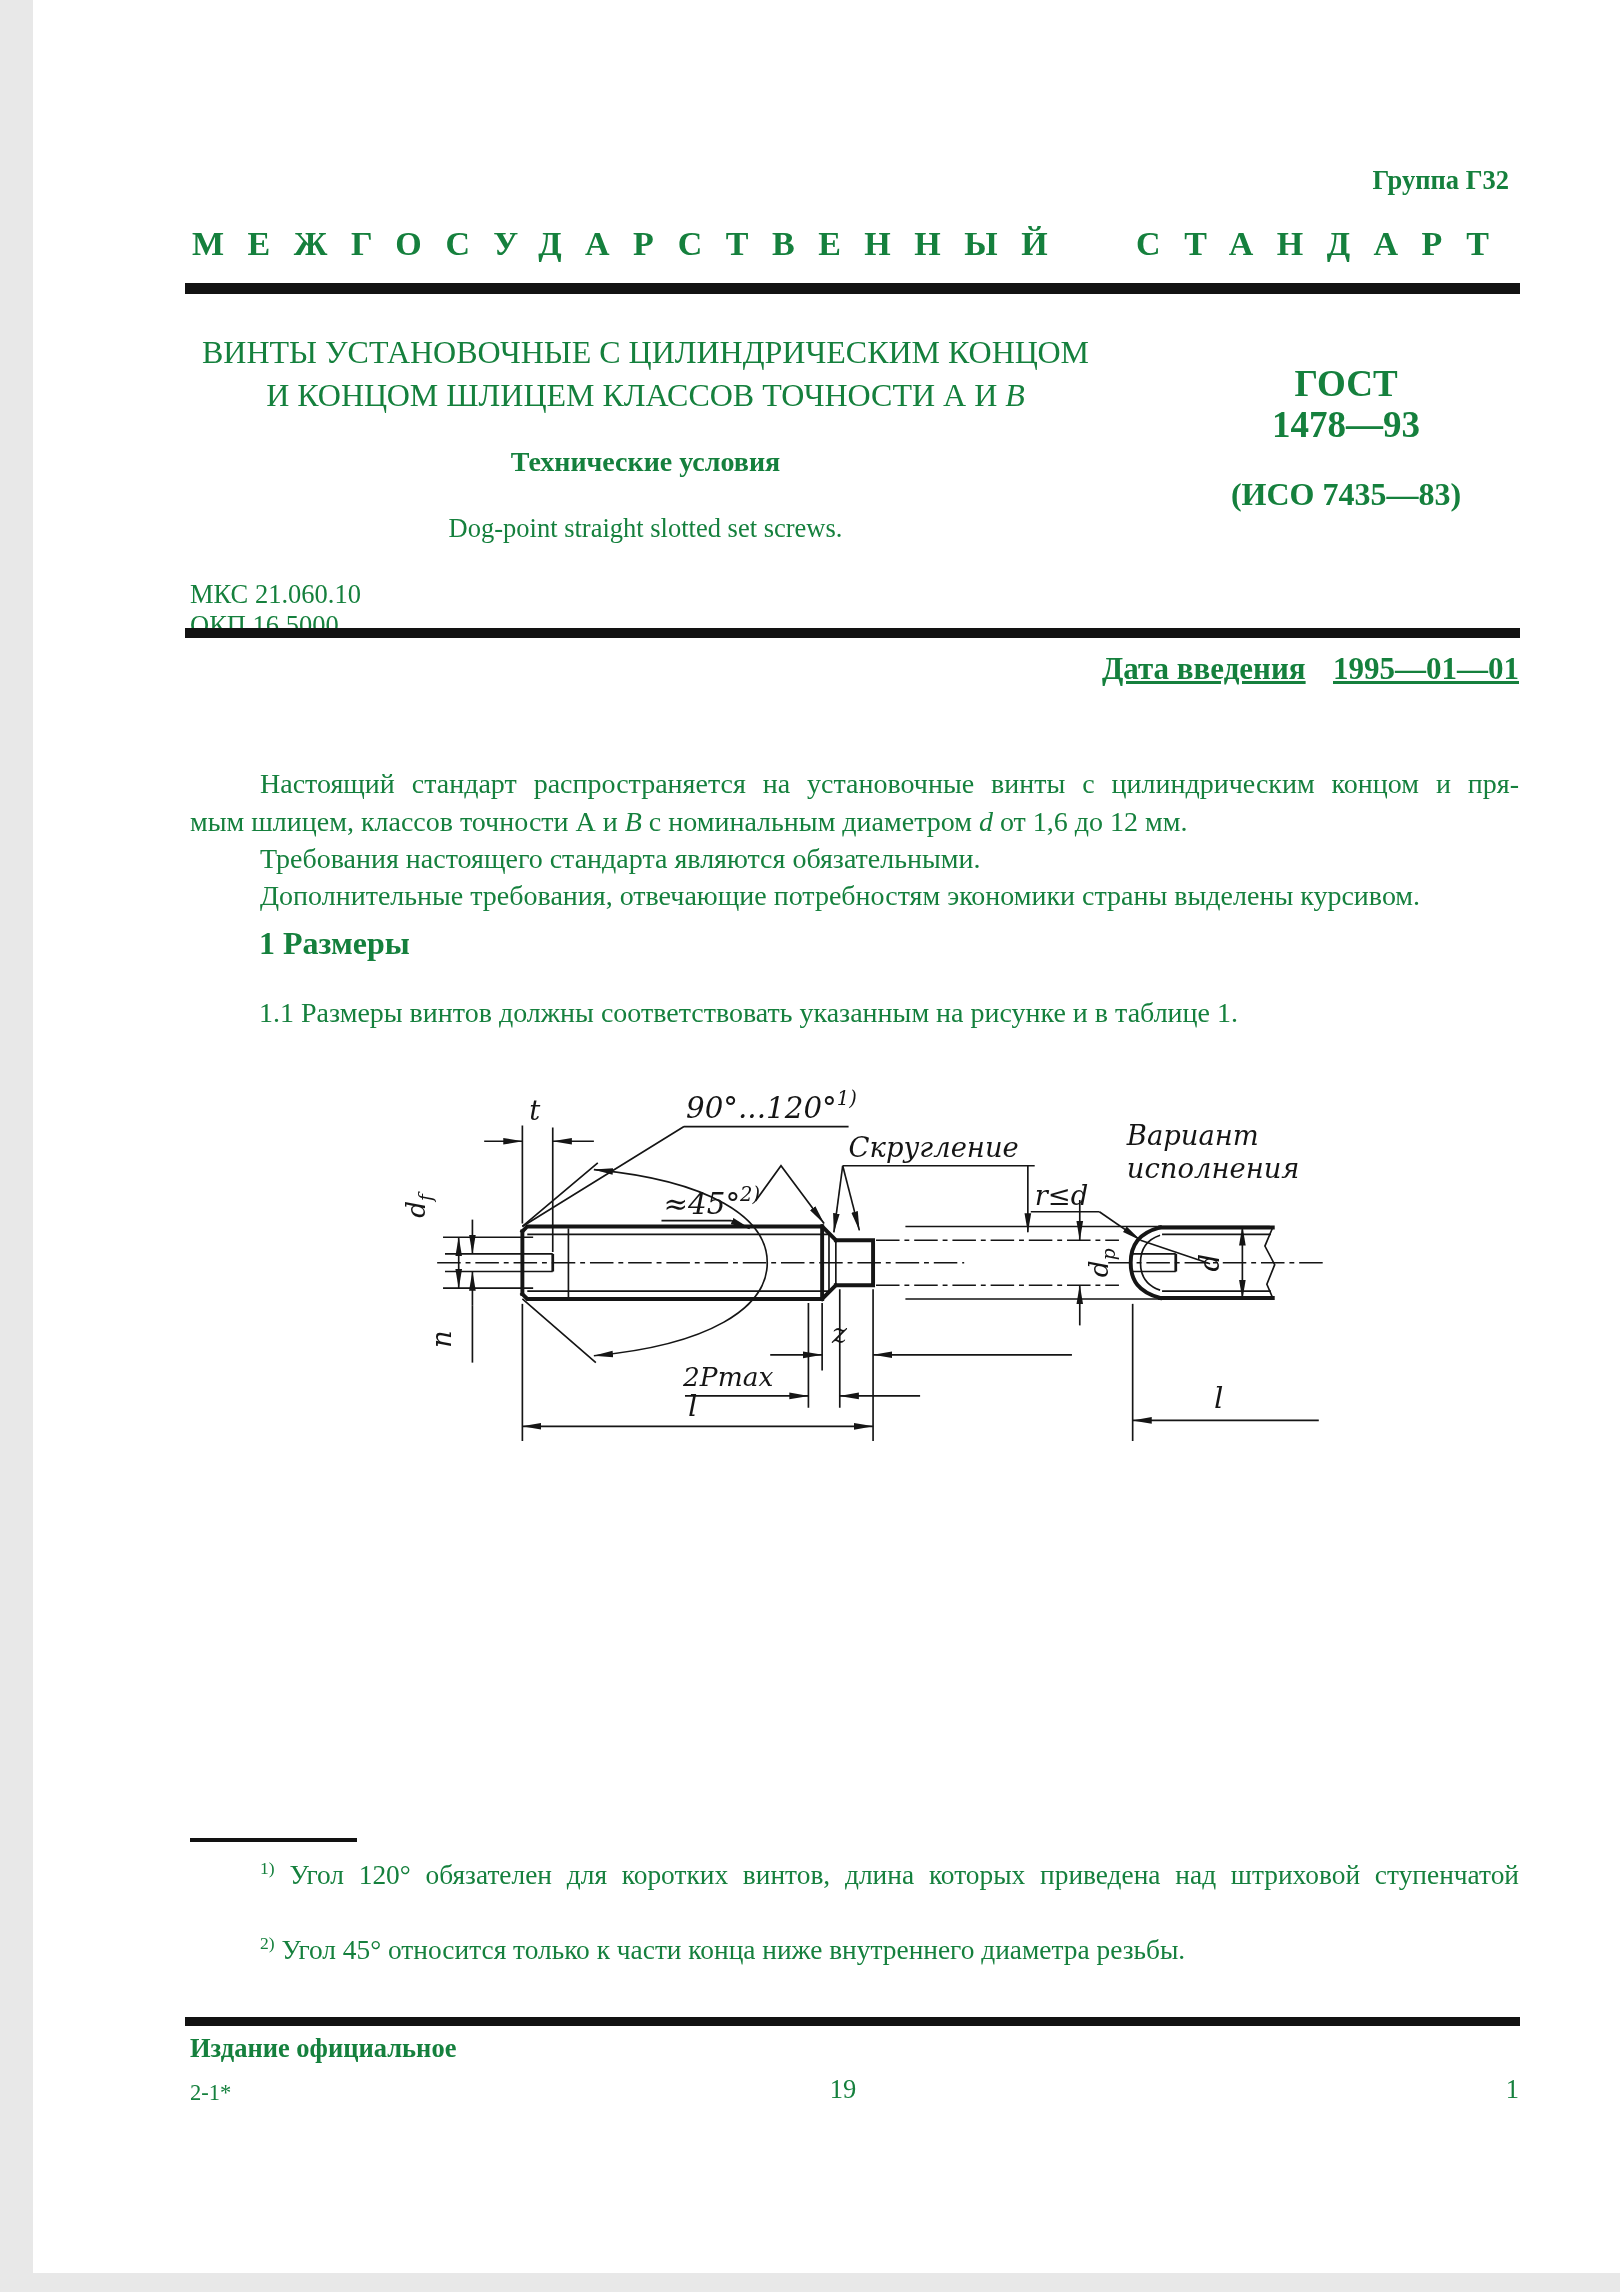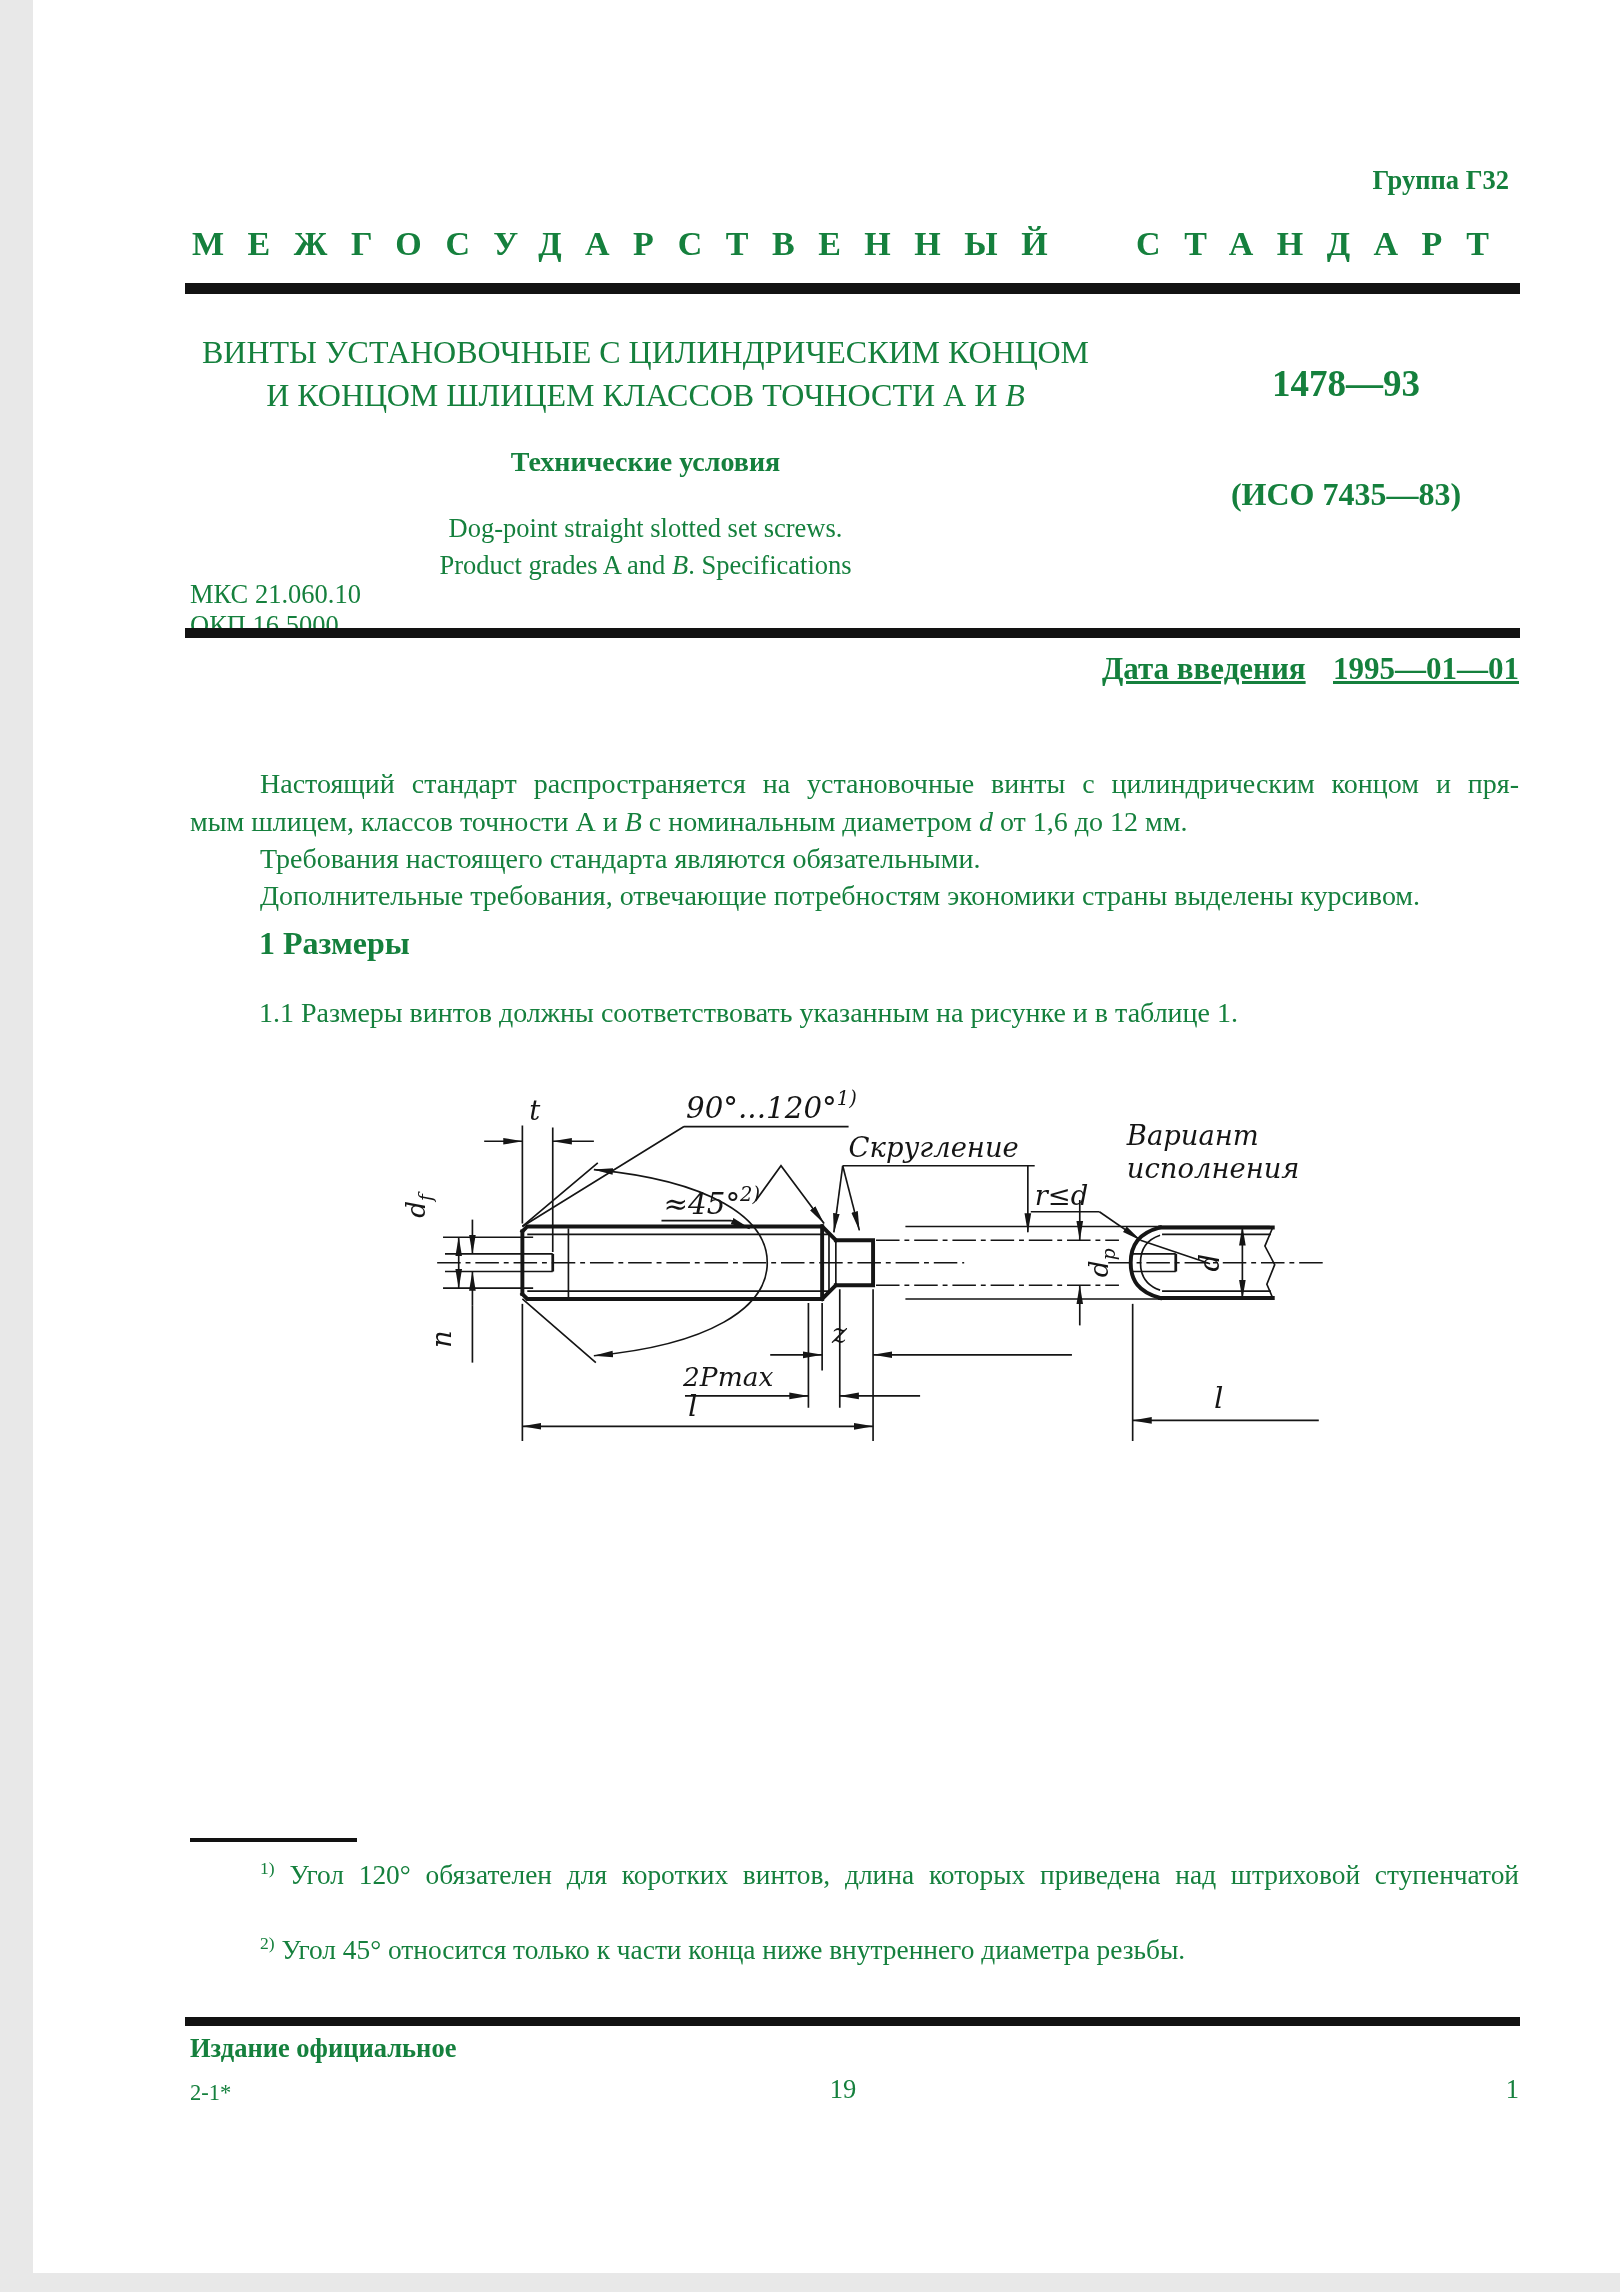--- a/index.html
+++ b/index.html
@@ -51,24 +51,24 @@
 
   <div class="abs center title" style="left:147px; top:331px; width:931px;">
     <div>ВИНТЫ УСТАНОВОЧНЫЕ С ЦИЛИНДРИЧЕСКИМ КОНЦОМ</div>
     <div><span>И КОНЦОМ ШЛИЦЕМ КЛАССОВ ТОЧНОСТИ А И </span><span class="i">В</span></div>
   </div>
 
   <div class="abs center subtitle" style="left:147px; top:446px; width:931px;">Технические условия</div>
 
   <div class="abs center en" style="left:147px; top:510px; width:931px;">
     <div>Dog-point straight slotted set screws.</div>
-    <div><span>Product grades A and </span><span class="i">B</span><span>. Specifications</span></div>
   </div>
 
   <div class="abs center gost" style="left:1127px; top:363px; width:372px;">
+    <div>ГОСТ</div>
     <div>1478—93</div>
   </div>
   <div class="abs center iso" style="left:1127px; top:476px; width:372px;">(ИСО 7435—83)</div>
 
   <div class="abs meta" style="left:157px; top:579px;">
     <div>МКС 21.060.10</div>
     <div>ОКП 16 5000</div>
   </div>
 
   <div class="abs rule" style="left:152px; top:628px; width:1335px; height:9.8px;"></div>

